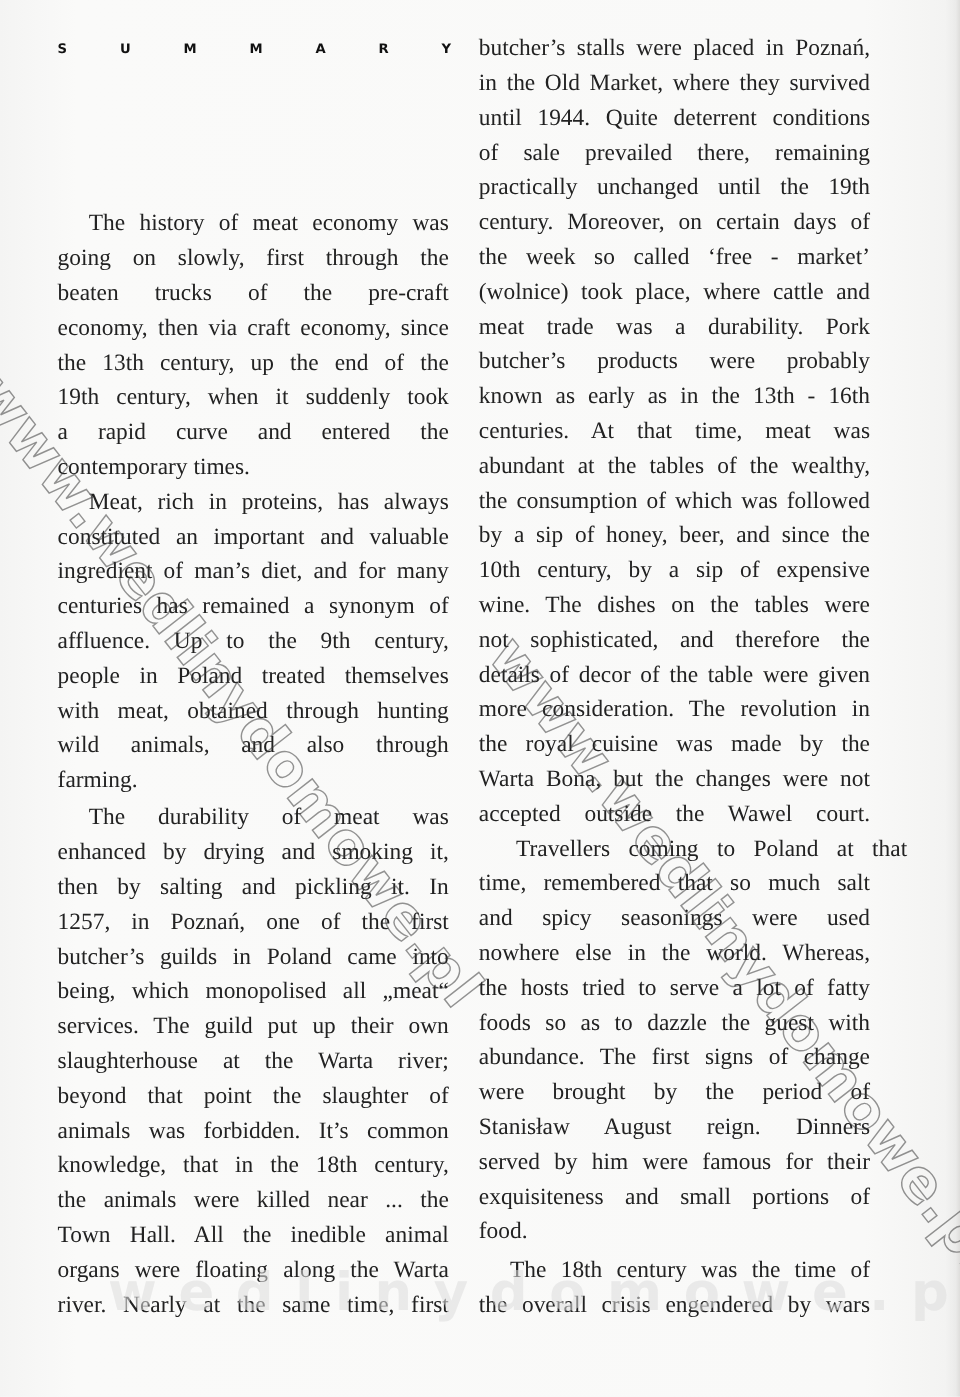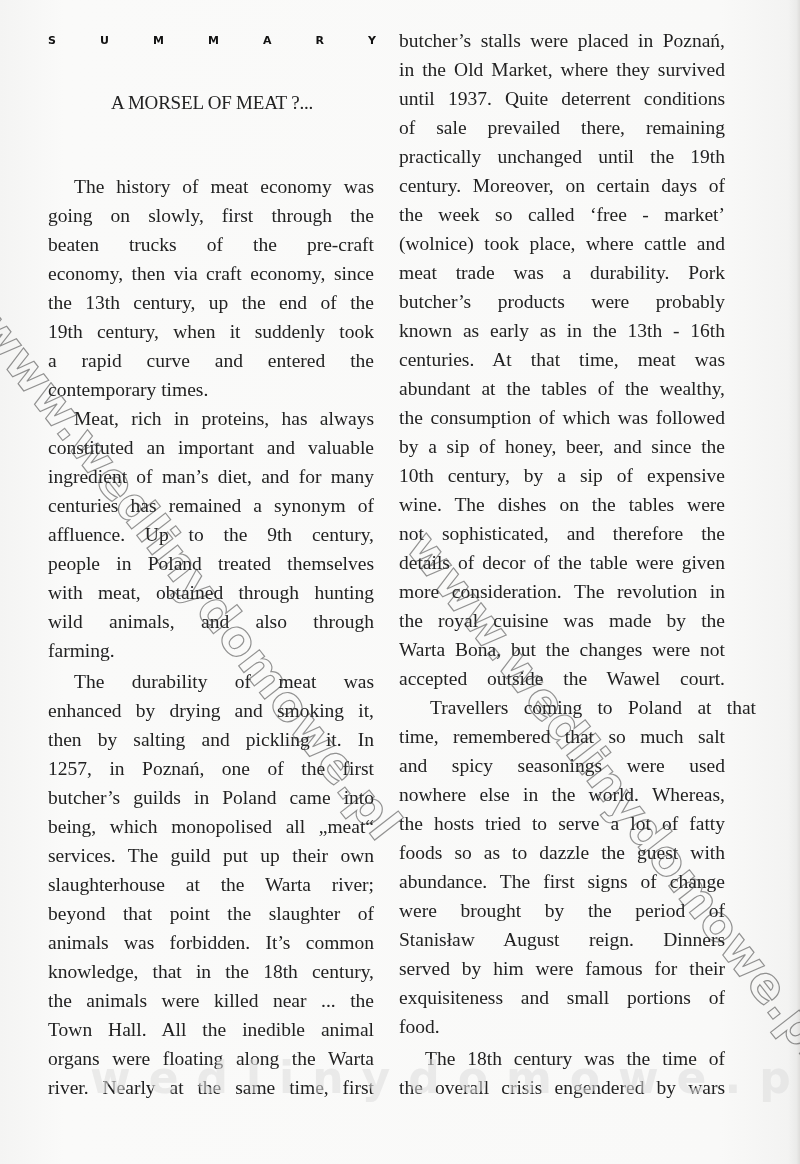--- a/index.html
+++ b/index.html
@@ -109,21 +109,20 @@
     <span>S</span>
     <span>U</span>
     <span>M</span>
     <span>M</span>
     <span>A</span>
     <span>R</span>
     <span>Y</span>
   </div>
 
   <div class="title">
-    <div>A MORSEL OF MEAT ?...</div>
   </div>
 
   <div class="col col-left">
     <div class="line indent" style="top: 172px; white-space: normal;">The history of meat economy was</div>
     <div class="line" style="top: 201px; white-space: normal;">going on slowly, first through the</div>
     <div class="line" style="top: 230px; white-space: normal;">beaten trucks of the pre-craft</div>
     <div class="line" style="top: 259px; white-space: normal;">economy, then via craft economy, since</div>
     <div class="line" style="top: 288px; white-space: normal;">the 13th century, up the end of the</div>
     <div class="line" style="top: 317px; white-space: normal;">19th century, when it suddenly took</div>
     <div class="line" style="top: 346px; white-space: normal;">a rapid curve and  entered the</div>
@@ -150,21 +149,21 @@
     <div class="line" style="top: 957px; white-space: normal;">knowledge, that in the 18th century,</div>
     <div class="line" style="top: 986px; white-space: normal;">the animals were killed near ... the</div>
     <div class="line" style="top: 1015px; white-space: normal;">Town Hall. All the inedible animal</div>
     <div class="line" style="top: 1044px; white-space: normal;">organs were floating along the Warta</div>
     <div class="line" style="top: 1073px; white-space: normal;">river. Nearly at the same time, first</div>
   </div>
 
   <div class="col col-right">
     <div class="line" style="top: 26px; white-space: normal;">butcher’s stalls were placed in Poznań,</div>
     <div class="line" style="top: 55px; white-space: normal;">in the Old Market, where they survived</div>
-    <div class="line" style="top: 84px; white-space: normal;">until 1937. Quite deterrent conditions</div>
+    <div class="line" style="top: 84px; white-space: normal;">until 1944. Quite deterrent conditions</div>
     <div class="line" style="top: 113px; white-space: normal;">of sale prevailed there, remaining</div>
     <div class="line" style="top: 142px; white-space: normal;">practically unchanged until the 19th</div>
     <div class="line" style="top: 171px; white-space: normal;">century. Moreover, on certain days of</div>
     <div class="line" style="top: 200px; white-space: normal;">the week so called ‘free - market’</div>
     <div class="line" style="top: 229px; white-space: normal;">(wolnice) took place, where cattle and</div>
     <div class="line" style="top: 258px; white-space: normal;">meat trade was a durability. Pork</div>
     <div class="line" style="top: 287px; white-space: normal;">butcher’s products were probably</div>
     <div class="line" style="top: 316px; white-space: normal;">known as early as in the 13th - 16th</div>
     <div class="line" style="top: 345px; white-space: normal;">centuries. At that time, meat was</div>
     <div class="line" style="top: 374px; white-space: normal;">abundant at the tables of the wealthy,</div>

